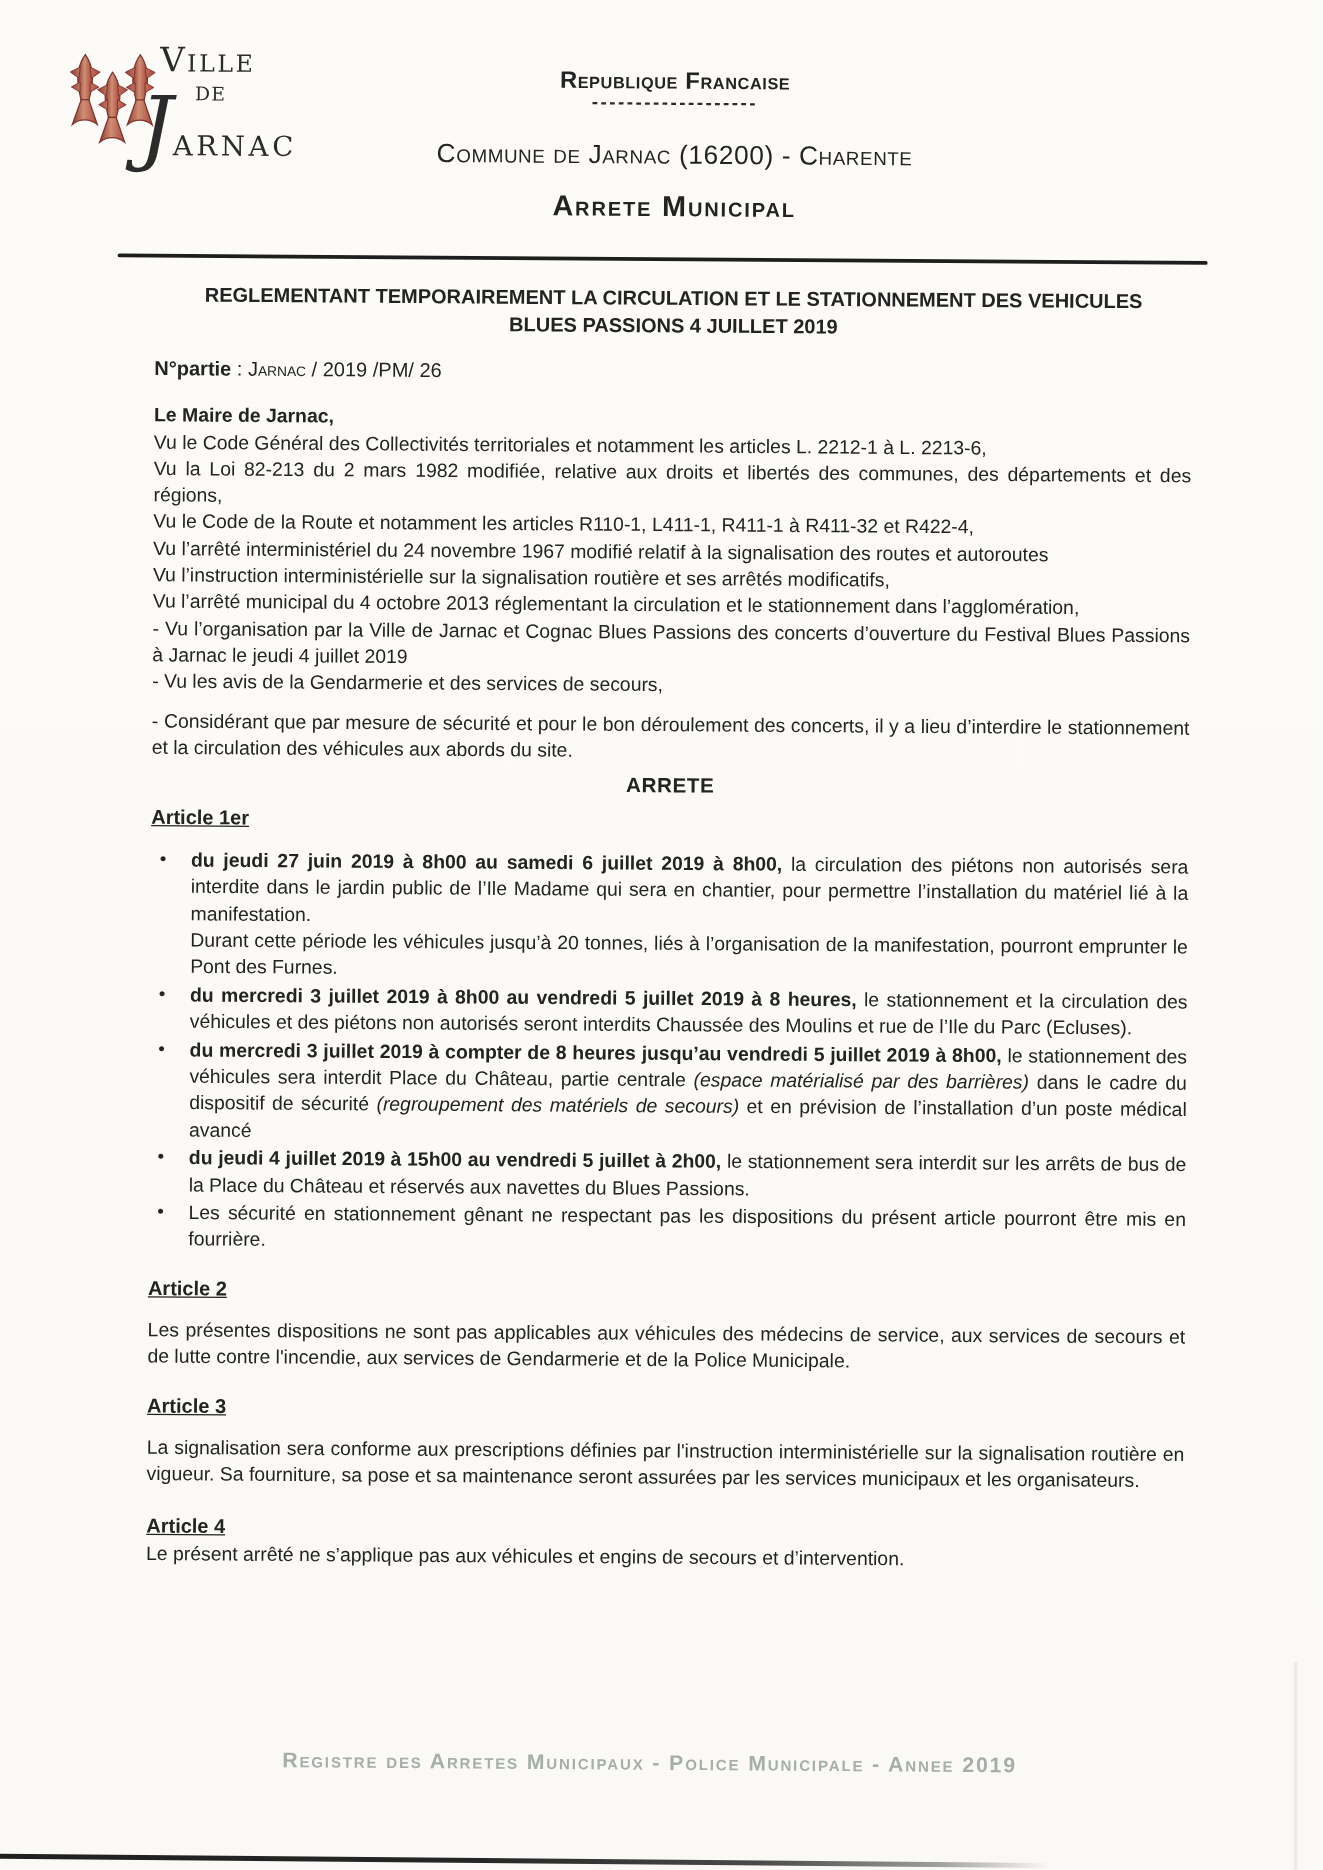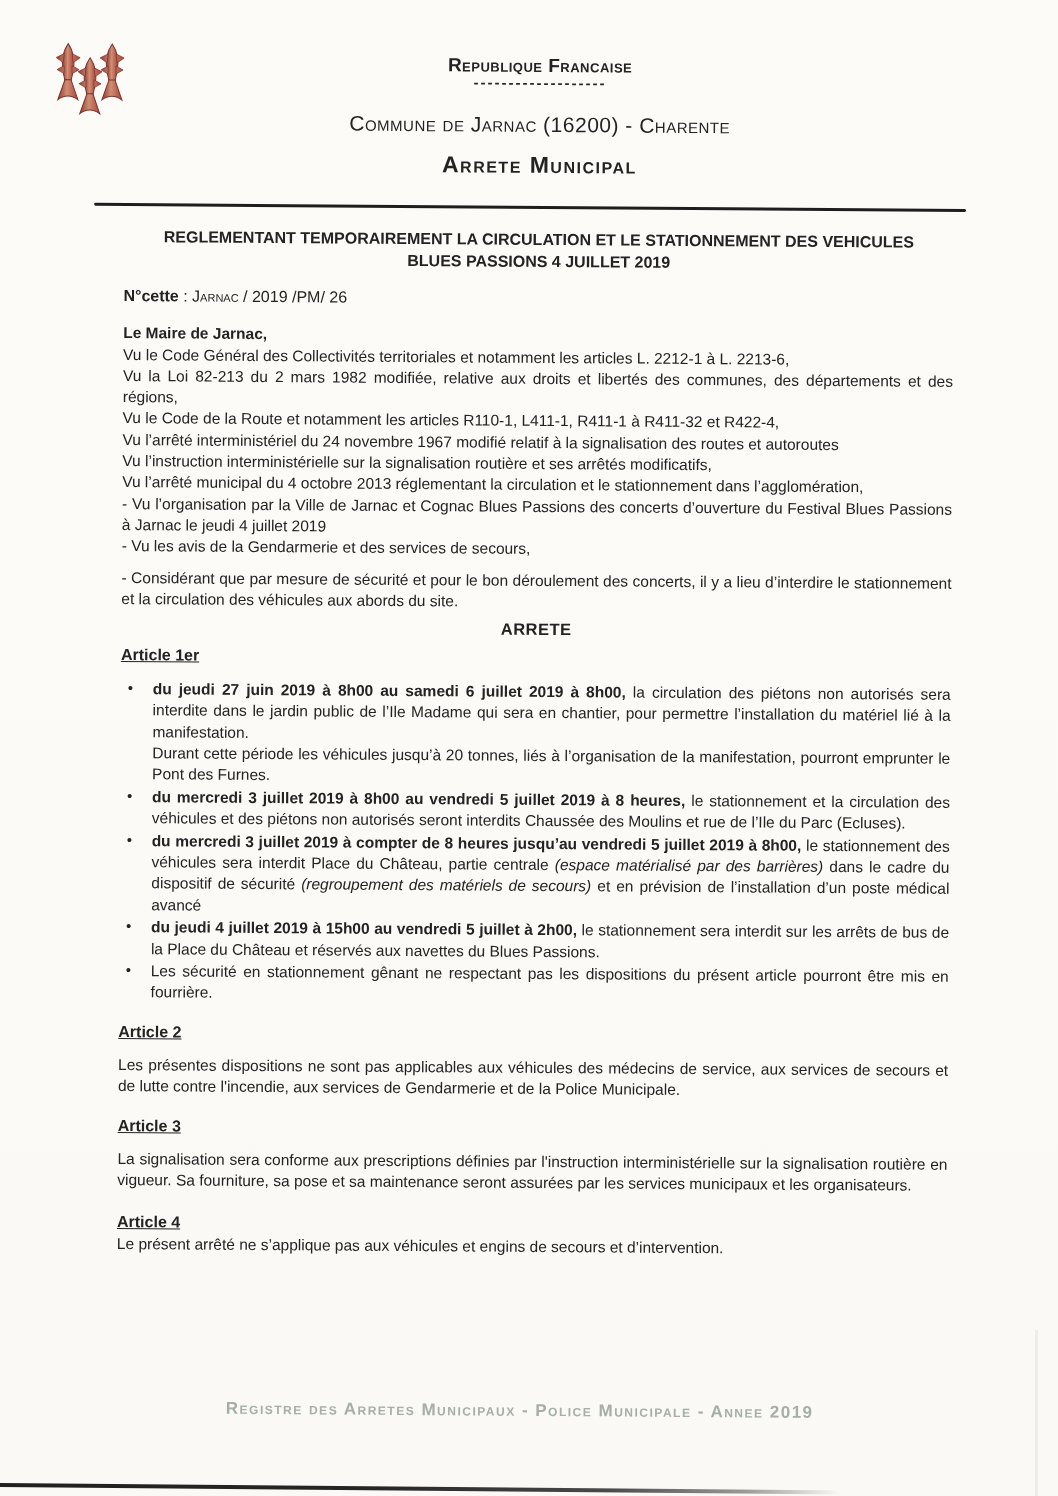--- a/index.html
+++ b/index.html
@@ -83,38 +83,43 @@
           <path d="M0,0 C5,7 7,17 5,28 C4,33 3,36 3,38 L-3,38 C-3,36 -4,33 -5,28 C-7,17 -5,7 0,0 Z" fill="url(#fg)" stroke="#7d3129" stroke-width="1"></path>
           <path d="M4,10 L12,14 L5,19 Z M-4,10 L-12,14 L-5,19 Z M4,22 L11,26 L4,30 Z M-4,22 L-11,26 L-4,30 Z" fill="url(#fg)" stroke="#7d3129" stroke-width="0.7"></path>
           <path d="M-10,56 C-4,51 4,51 10,56 L3,36 L-3,36 Z" fill="url(#fg)" stroke="#7d3129" stroke-width="1"></path>
         </g>
         <g transform="translate(56,8)">
           <path d="M0,0 C5,7 7,17 5,28 C4,33 3,36 3,38 L-3,38 C-3,36 -4,33 -5,28 C-7,17 -5,7 0,0 Z" fill="url(#fg)" stroke="#7d3129" stroke-width="1"></path>
           <path d="M4,10 L12,14 L5,19 Z M-4,10 L-12,14 L-5,19 Z M4,22 L11,26 L4,30 Z M-4,22 L-11,26 L-4,30 Z" fill="url(#fg)" stroke="#7d3129" stroke-width="0.7"></path>
           <path d="M-10,56 C-4,51 4,51 10,56 L3,36 L-3,36 Z" fill="url(#fg)" stroke="#7d3129" stroke-width="1"></path>
         </g>
       </svg>
+      <div class="logo-text">
+        <div class="logo-v">Ville</div>
+        <div class="logo-d">de</div>
+        <div class="logo-j">Jarnac</div>
+      </div>
     </div>
 
     <div class="hdr">
       <div class="rep">Republique Francaise</div>
       <div class="dashes">-------------------</div>
       <div class="commune">Commune de Jarnac (16200) - Charente</div>
       <div class="doctype">Arrete Municipal</div>
     </div>
 
     <div class="rule"></div>
 
     <div class="content">
       <div class="title">
         <div>REGLEMENTANT TEMPORAIREMENT LA CIRCULATION ET LE STATIONNEMENT DES VEHICULES</div>
         <div>BLUES PASSIONS 4 JUILLET 2019</div>
       </div>
 
-      <div class="norder"><span class="lbl">N°cette</span><span class="val"> : Jarnac / 2019 /PM/ 26</span></div>
+      <div class="norder"><span class="lbl">N°partie</span><span class="val"> : Jarnac / 2019 /PM/ 26</span></div>
 
       <div class="preamble">
         <div class="intro">Le Maire de Jarnac,</div>
         <div class="pline">Vu le Code Général des Collectivités territoriales et notamment les articles L. 2212-1 à L. 2213-6,</div>
         <div class="pline">Vu la Loi 82-213 du 2 mars 1982 modifiée, relative aux droits et libertés des communes, des départements et des régions,</div>
         <div class="pline">Vu le Code de la Route et notamment les articles R110-1, L411-1, R411-1 à R411-32 et R422-4,</div>
         <div class="pline">Vu l’arrêté interministériel du 24 novembre 1967 modifié relatif à la signalisation des routes et autoroutes</div>
         <div class="pline">Vu l’instruction interministérielle sur la signalisation routière et ses arrêtés modificatifs,</div>
         <div class="pline">Vu l’arrêté municipal du 4 octobre 2013 réglementant la circulation et le stationnement dans l’agglomération,</div>
         <div class="pline">- Vu l’organisation par la Ville de Jarnac et Cognac Blues Passions des concerts d’ouverture du Festival Blues Passions à Jarnac le jeudi 4 juillet 2019</div>

